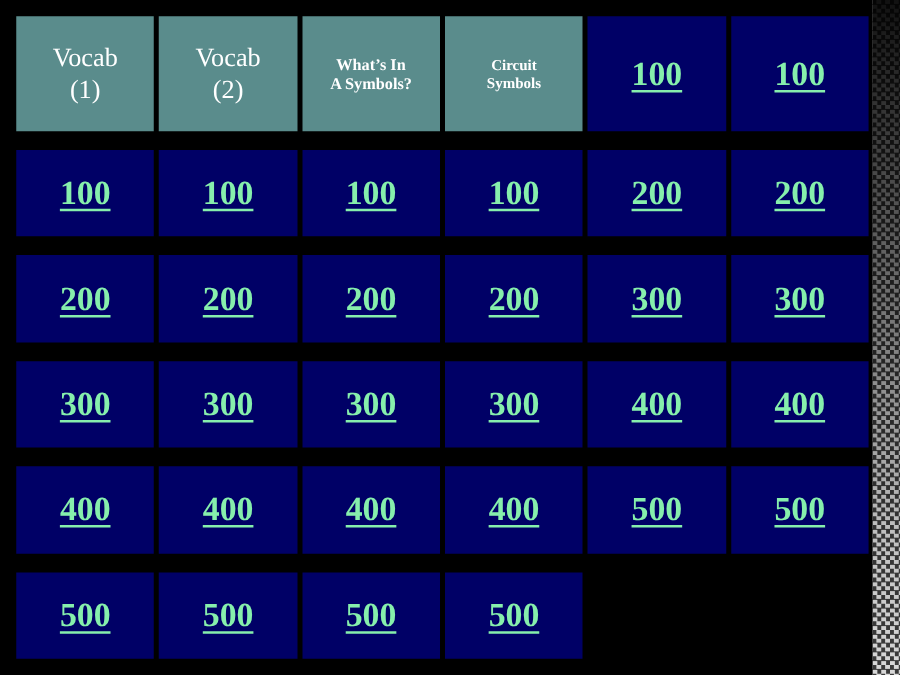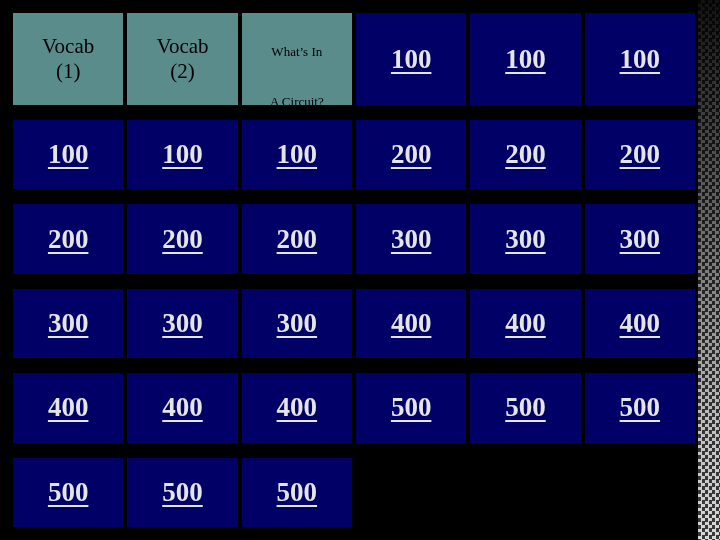--- a/index.html
+++ b/index.html
@@ -34,49 +34,49 @@
     display: grid;
     grid-template-columns: repeat(6, 1fr);
     grid-template-rows: 92px repeat(5, 1fr);
     column-gap: 4px;
     row-gap: 15px;
   }
 
   
   .cat {
     background: #5A8C8C;
-    color: #000000;
+    color: #ffffff;
     display: flex;
     align-items: center;
     justify-content: center;
     text-align: center;
     line-height: 1.18;
     padding: 16px 4px;
     box-sizing: border-box;
     overflow: hidden;
   }
   .cat .t { display: block; }
 
   
   .cat.sz-lg   .t { font-size: 21px; font-weight: 400; }
   .cat.sz-md   .t { font-size: 15px; font-weight: 700; }
-  .cat.sz-sm   .t { font-size: 13px; font-weight: 400; margin-top: 35px; }
+  .cat.sz-sm   .t { font-size: 13px; font-weight: 700; }
   .cat.sz-xs   .t { font-size: 12px; font-weight: 700; }
 
   
   .cell {
     background: #000066;
     display: flex;
     align-items: center;
     justify-content: center;
     box-sizing: border-box;
     overflow: hidden;
   }
   .cell .val {
-    color: #e5e5e5;
+    color: #86efac;
     font-size: 27px;
     font-weight: 700;
     letter-spacing: 0px;
     text-decoration: underline;
     text-underline-offset: 4px;
     text-decoration-thickness: 2px;
     line-height: 1;
     display: inline-block;
   }
 
@@ -125,26 +125,32 @@
     <div class="cat sz-lg">
       <div>
         <span class="t">Vocab</span>
         <span class="t">(2)</span>
       </div>
     </div>
 
     <div class="cat sz-sm">
       <div>
         <span class="t">What’s In</span>
-        <span class="t">A Circuit?</span>
-      </div>
-    </div>
-
-
-
+        <span class="t">A Symbols?</span>
+      </div>
+    </div>
+
+
+
+    <div class="cat sz-xs">
+      <div>
+        <span class="t">Circuit</span>
+        <span class="t">Symbols</span>
+      </div>
+    </div>
 
     <div class="cell">
         <span class="val">100</span>
       </div>
     <div class="cell">
         <span class="val">100</span>
       </div>
     <div class="cell">
         <span class="val">100</span>
       </div>

